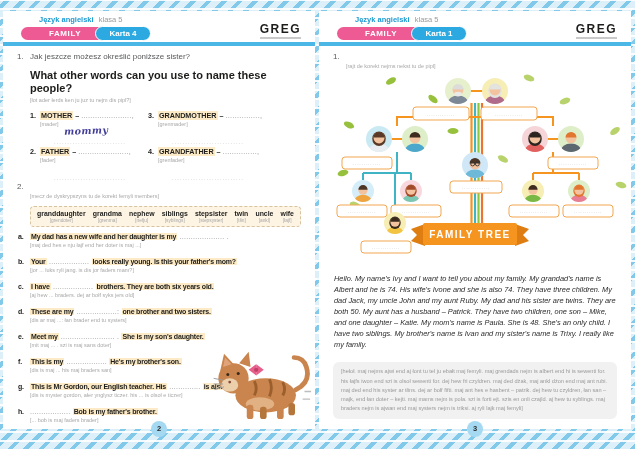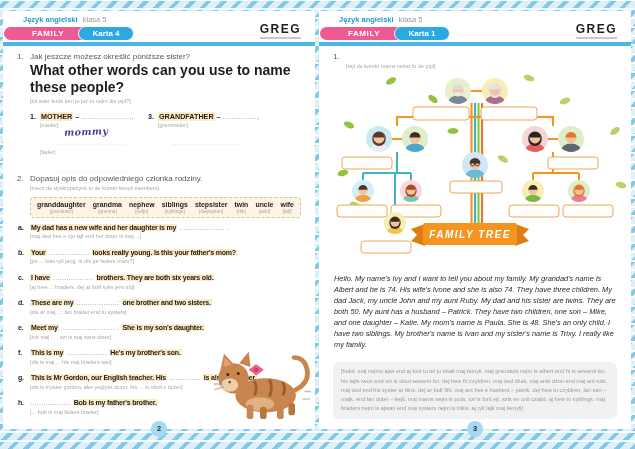--- a/index.html
+++ b/index.html
@@ -6,34 +6,34 @@
   body{width:635px;height:449px;overflow:hidden;font-family:"Liberation Sans",sans-serif;}
   #stage{position:relative;width:635px;height:449px;
     background-color:#cfe8f5;
     background-image:
       repeating-linear-gradient(0deg, transparent 0 7px, rgba(255,255,255,.9) 7px 9px),
       repeating-linear-gradient(-45deg, rgba(125,199,233,.95) 0 4px, #ddf0f9 4px 11px);
   }
   .page{position:absolute;top:11px;height:418px;width:312px;background:#fff;}
   #page-left{left:3px;} #page-right{left:319px;}
   .page-head{position:relative;height:31px;background:#fff;}
-  .subject-line{position:absolute;left:20px;top:4px;font-size:7.5px;white-space:nowrap;}
+  .subject-line{position:absolute;left:36px;top:4px;font-size:7.5px;white-space:nowrap;}
   .subject{color:#1b9ad2;font-weight:bold;}
   .grade{color:#9b9b9b;margin-left:3px;}
-  .pills{position:absolute;left:1px;top:15px;display:flex;align-items:center;}
+  .pills{position:absolute;left:18px;top:15px;display:flex;align-items:center;}
   .pill{height:13px;line-height:13px;font-size:8px;font-weight:bold;color:#fff;text-align:center;}
   .pill-pink{width:88px;background:#ee5a94;border-radius:8px;letter-spacing:.6px;}
   .pill-blue{margin-left:-14px;min-width:40px;background:#2ba9e0;border:1.5px solid #fff;border-radius:9px;padding:0 7px;}
   .logo{position:absolute;right:14px;top:11px;font-size:12px;font-weight:bold;letter-spacing:1.5px;color:#1d1d1b;}
   .logo-sub{display:block;height:2px;background:#c9c9c9;margin-top:1px;}
   .blue-rule{height:3.5px;background:#4bb7e7;}
   .content{position:relative;padding:6px 14px 0 14px;height:375px;}
   .sec-head{display:flex;gap:4px;font-size:8px;color:#58595b;line-height:1.25;}
   .sec-num{width:9px;flex:none;}
-  .title-en{font-size:14px;font-weight:bold;color:#1d1d1b;margin-left:13px;line-height:1.25;}
+  .title-en{font-size:11px;font-weight:bold;color:#1d1d1b;margin-left:13px;line-height:1.25;margin-top:7px;}
   .phon{font-size:5.5px;color:#a8a8a8;margin-left:13px;line-height:1.3;margin-top:1px;}
   
   .s1-grid{display:grid;grid-template-columns:1fr 1fr 1fr 1fr;grid-template-rows:auto auto;grid-auto-flow:column;column-gap:14px;row-gap:6px;margin:7px 0 2px 13px;}
   .s1-line{font-size:7.2px;font-weight:bold;color:#1d1d1b;white-space:nowrap;}
   .s1-num{display:inline-block;width:10px;}
   .hl{background:#fdeac6;padding:0 1px;}
   .dots-seg{color:#8f8f8f;font-weight:normal;letter-spacing:.3px;}
   .s1-phon{margin-left:10px;}
   .s1-answer{position:relative;margin-left:24px;height:11px;margin-top:2px;}
   .answer-dots{font-size:6px;color:#b5b5b5;letter-spacing:1px;}
@@ -44,21 +44,21 @@
   .wb-word{font-size:6.9px;font-weight:bold;color:#1d1d1b;}
   .wb-phon{font-size:4.8px;color:#a8a8a8;margin-top:1px;}
   
   .qa{margin:0 0 8.5px 0;}
   .sent{font-size:7px;font-weight:bold;color:#1d1d1b;letter-spacing:-.2px;line-height:1.2;}
   .letter{display:inline-block;width:12px;font-weight:bold;}
   .qa .phon{margin-left:12px;}
   .cat{position:absolute;right:2px;top:300px;width:106px;height:76px;}
   .pagenum{position:absolute;left:50%;bottom:-8px;transform:translateX(-50%);width:16px;height:16px;border-radius:50%;background:#a5d9f1;color:#2b2b2b;font-size:7.5px;font-weight:bold;text-align:center;line-height:16px;z-index:3;}
   
-  .tree{margin:3px auto 0;width:296px;height:195px;font-style:italic;}
+  .tree{margin:3px auto 0;width:296px;height:195px;}
   .story{font-size:7.4px;font-style:italic;color:#2b2b2b;line-height:1.5;margin:5px 1px 12px 1px;font-weight:500;}
   .phon-box{background:#f1f1f1;border-radius:6px;padding:5px 8px;font-size:5.6px;color:#9a9a9a;line-height:1.65;margin:0 0 0 0;}
 </style>
 </head>
 <body>
 
 <div id="stage">
 
   <div class="page" id="page-left">
     <div class="page-head">
@@ -82,33 +82,38 @@
       <div class="title-en">What other words can you use to name these people?</div>
       <div class="phon">[łot ader łerds ken ju juz tu nejm dis pipl?]</div>
 
       <div class="s1-grid" id="s1-items">
           <div class="s1-item">
     <div class="s1-line"><span class="s1-num">1.</span><span class="hl">MOTHER</span><span> – </span><span class="dots-seg">......................,</span></div>
     <div class="phon s1-phon">[mader]</div>
     <div class="s1-answer"><span class="handwriting">mommy</span><span class="answer-dots">...........................</span></div>
   </div>
           <div class="s1-item">
+    <div class="s1-line"><span class="s1-num">2.</span><span class="hl">FATHER</span><span> – </span><span class="dots-seg">......................,</span></div>
     <div class="phon s1-phon">[fader]</div>
     <div class="s1-answer"><span class="answer-dots">...........................</span></div>
   </div>
           <div class="s1-item">
-    <div class="s1-line"><span class="s1-num">3.</span><span class="hl">GRANDFATHER</span><span> – </span><span class="dots-seg">...............,</span></div>
+    <div class="s1-line"><span class="s1-num">3.</span><span class="hl">GRANDMOTHER</span><span> – </span><span class="dots-seg">...............,</span></div>
     <div class="phon s1-phon">[grenmader]</div>
     <div class="s1-answer"><span class="answer-dots">...........................</span></div>
   </div>
+          <div class="s1-item">
+    <div class="s1-line"><span class="s1-num">4.</span><span class="hl">GRANDFATHER</span><span> – </span><span class="dots-seg">...............,</span></div>
+    <div class="phon s1-phon">[grenfader]</div>
+    <div class="s1-answer"><span class="answer-dots">...........................</span></div>
+  </div>
         </div>
 
       <div class="sec-head" style="margin-top:5px;">
         <span class="sec-num">2.</span>
-        <span>Dopasuj opis do odpowiedniego członka rodziny.</span>
       </div>
       <div class="phon">[mecz de dyskrypszyns tu de korekt femyli members]</div>
 
       <div class="word-bank" id="word-bank">
           <div class="wb-item">
     <div class="wb-word">granddaughter</div>
     <div class="wb-phon">[grendoter]</div>
   </div>
           <div class="wb-item">
     <div class="wb-word">grandma</div>

